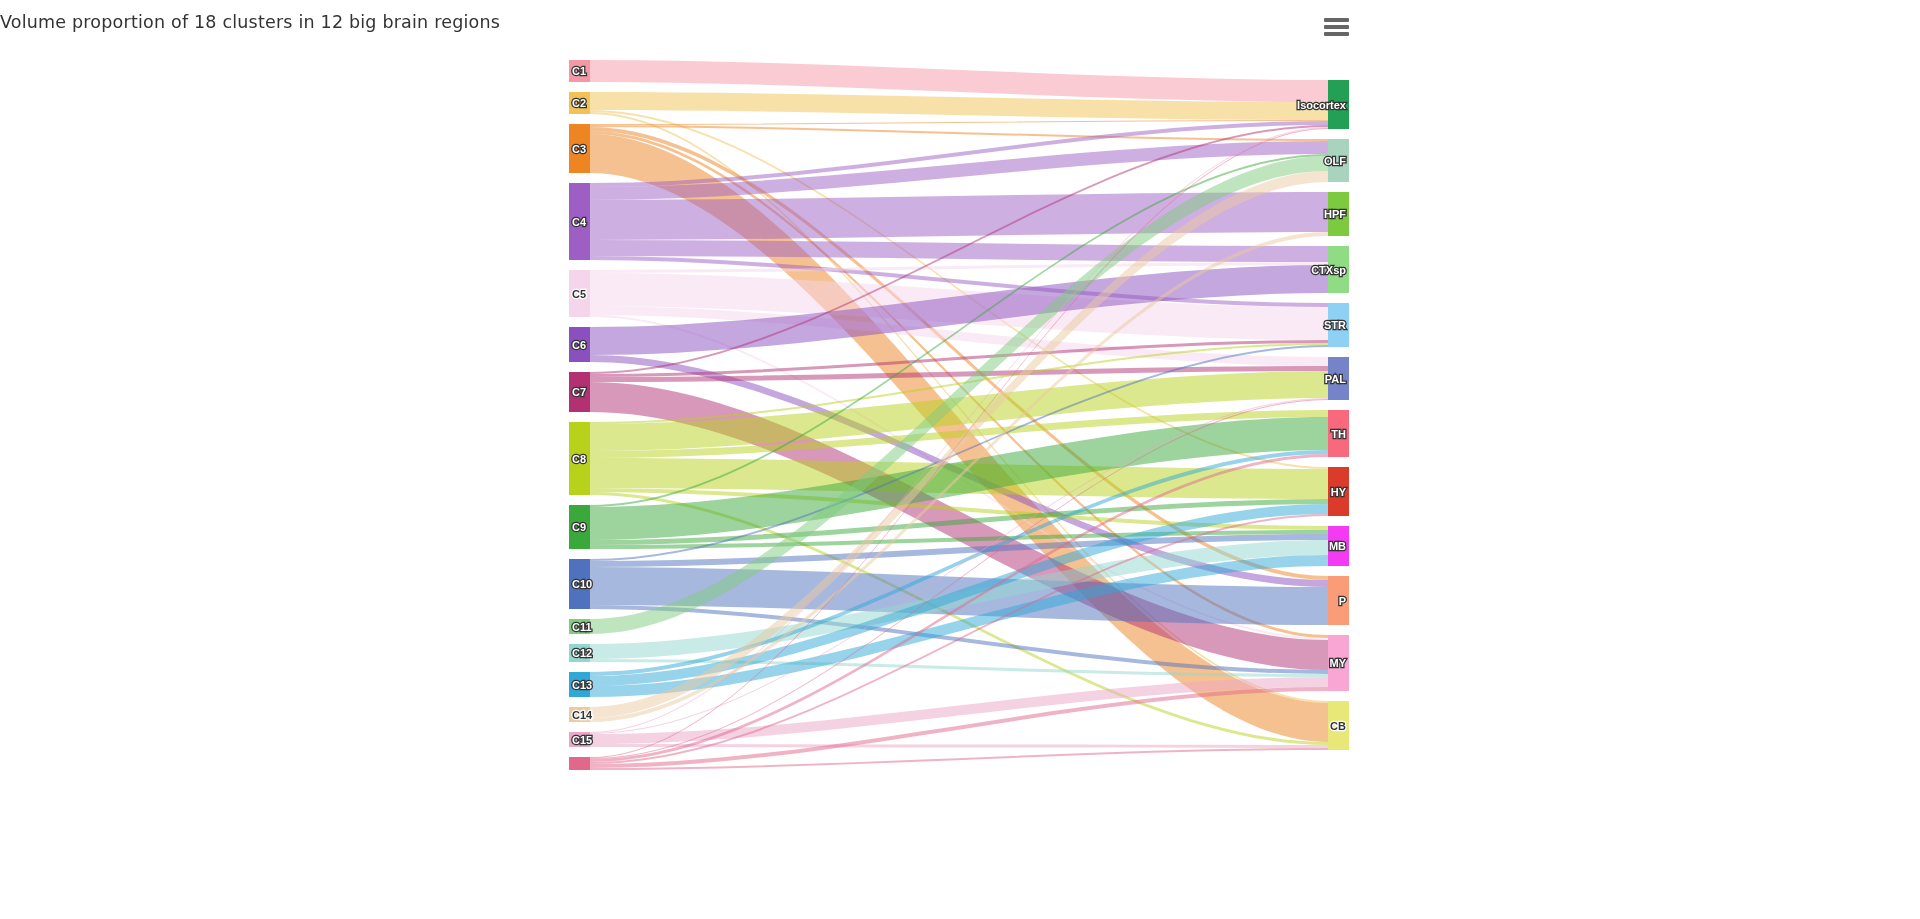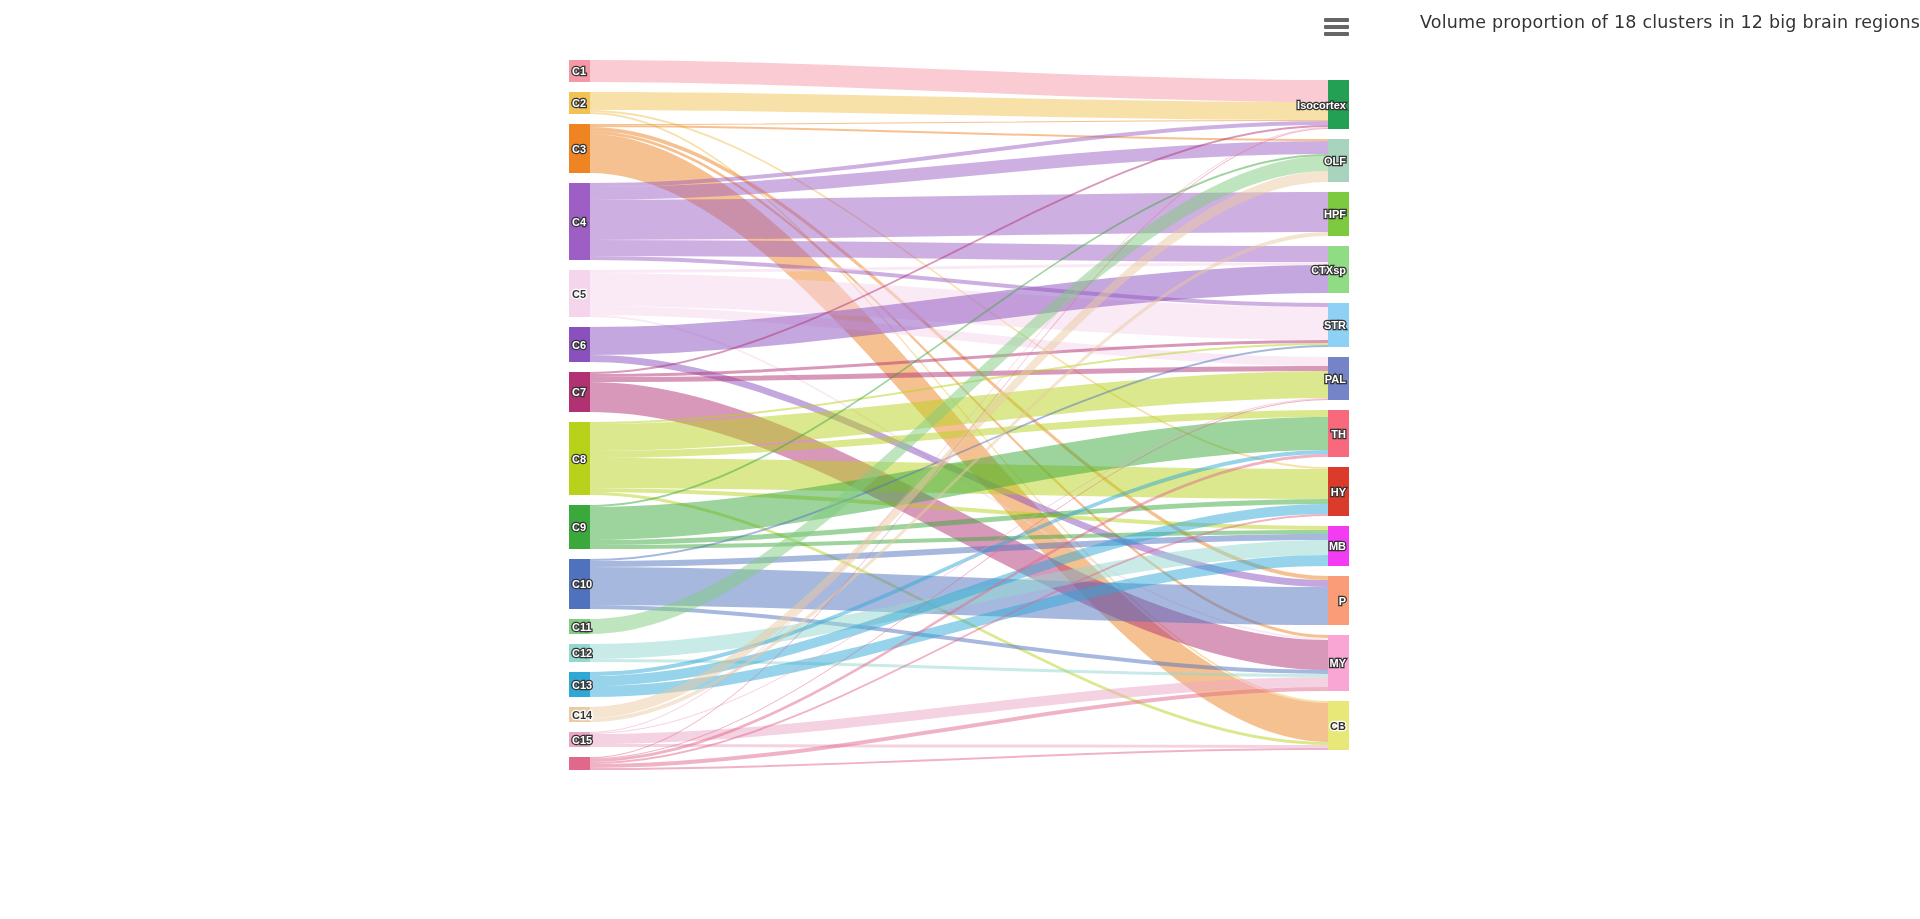--- a/index.html
+++ b/index.html
@@ -1,18 +1,18 @@
 <!DOCTYPE html>
 <html><head>
 <meta charset="utf-8">
 <style>
   html,body{margin:0;padding:0;background:#ffffff;}
   body{width:1920px;height:919px;position:relative;font-family:"Liberation Sans",sans-serif;overflow:hidden;}
   .chart-title{
-    position:absolute;left:0;top:12px;width:1920px;text-align:right;
+    position:absolute;left:0;top:12px;width:1920px;text-align:left;
     font-size:17.5px;color:#333333;letter-spacing:.2px;
     font-family:"DejaVu Sans","Liberation Sans",sans-serif;
   }
   .ctx-btn{
     position:absolute;left:1322px;top:13px;width:30px;height:28px;border:0;background:transparent;
     display:flex;flex-direction:column;justify-content:center;gap:3px;cursor:pointer;padding:2px;
   }
   .ctx-btn .bar{display:block;width:25px;height:4px;background:#666666;border-radius:1px;}
   svg{position:absolute;left:0;top:0;}
   .nlabel{font-weight:bold;font-size:11px;paint-order:stroke;}

